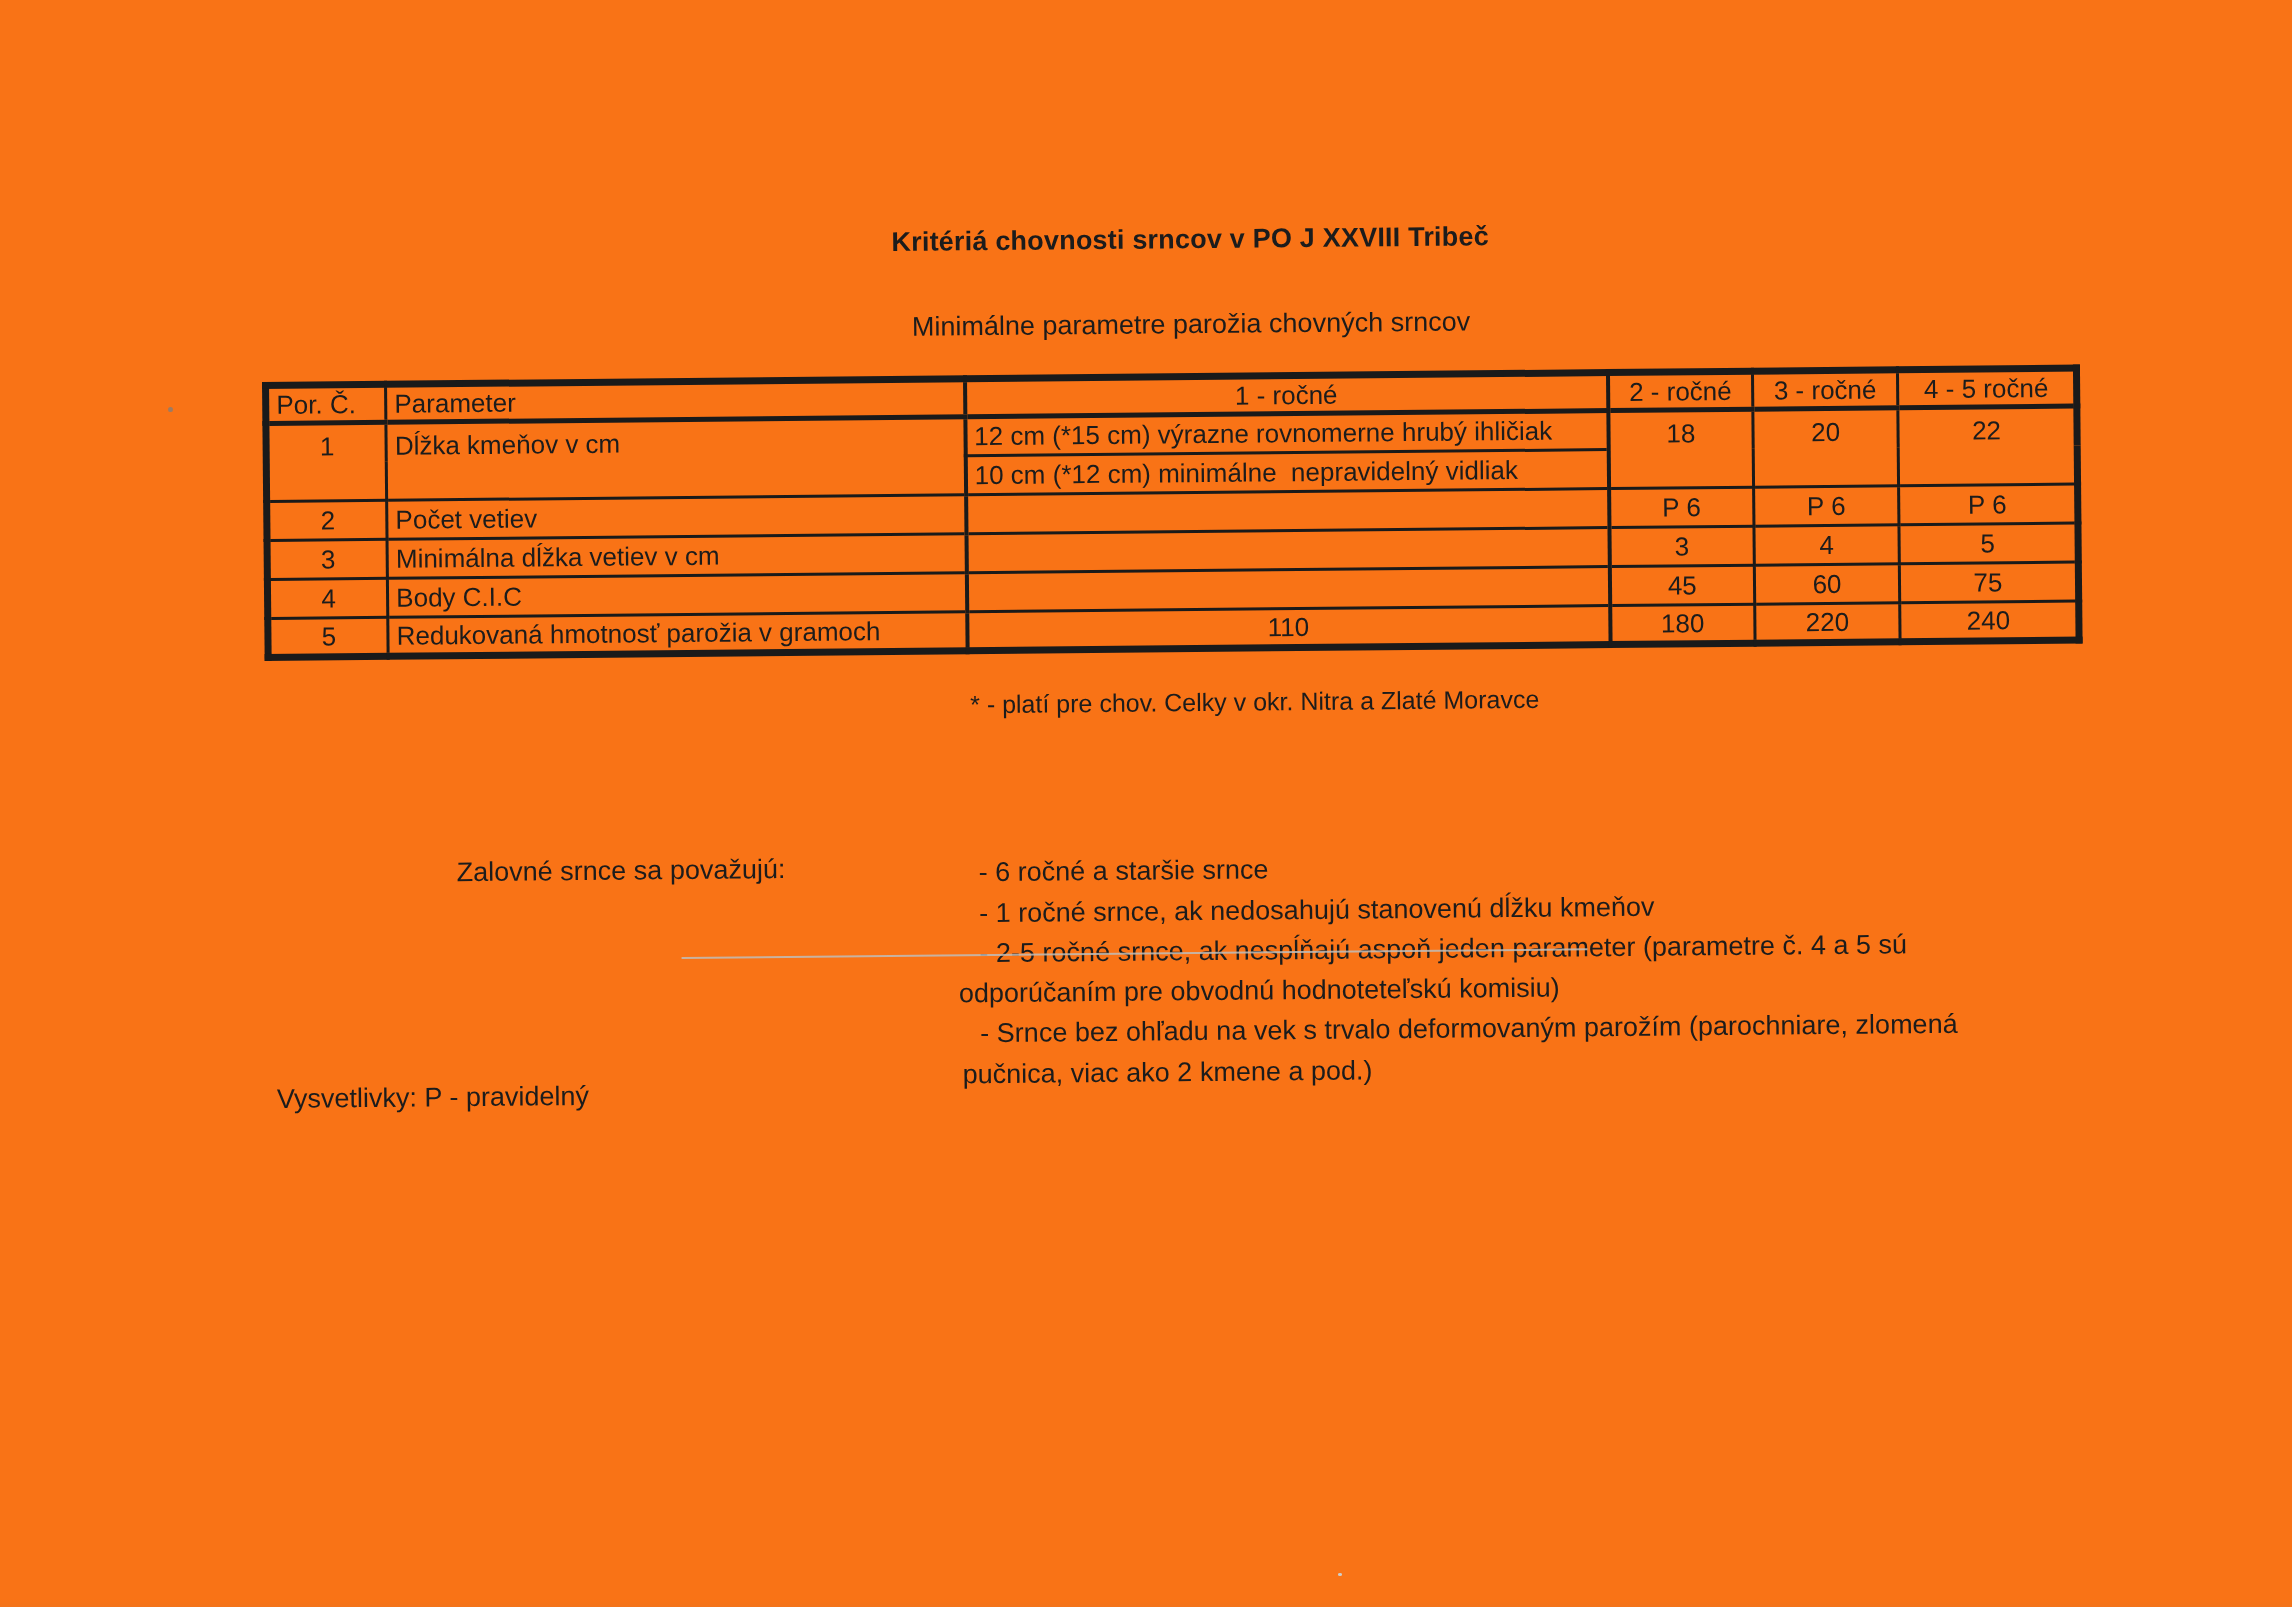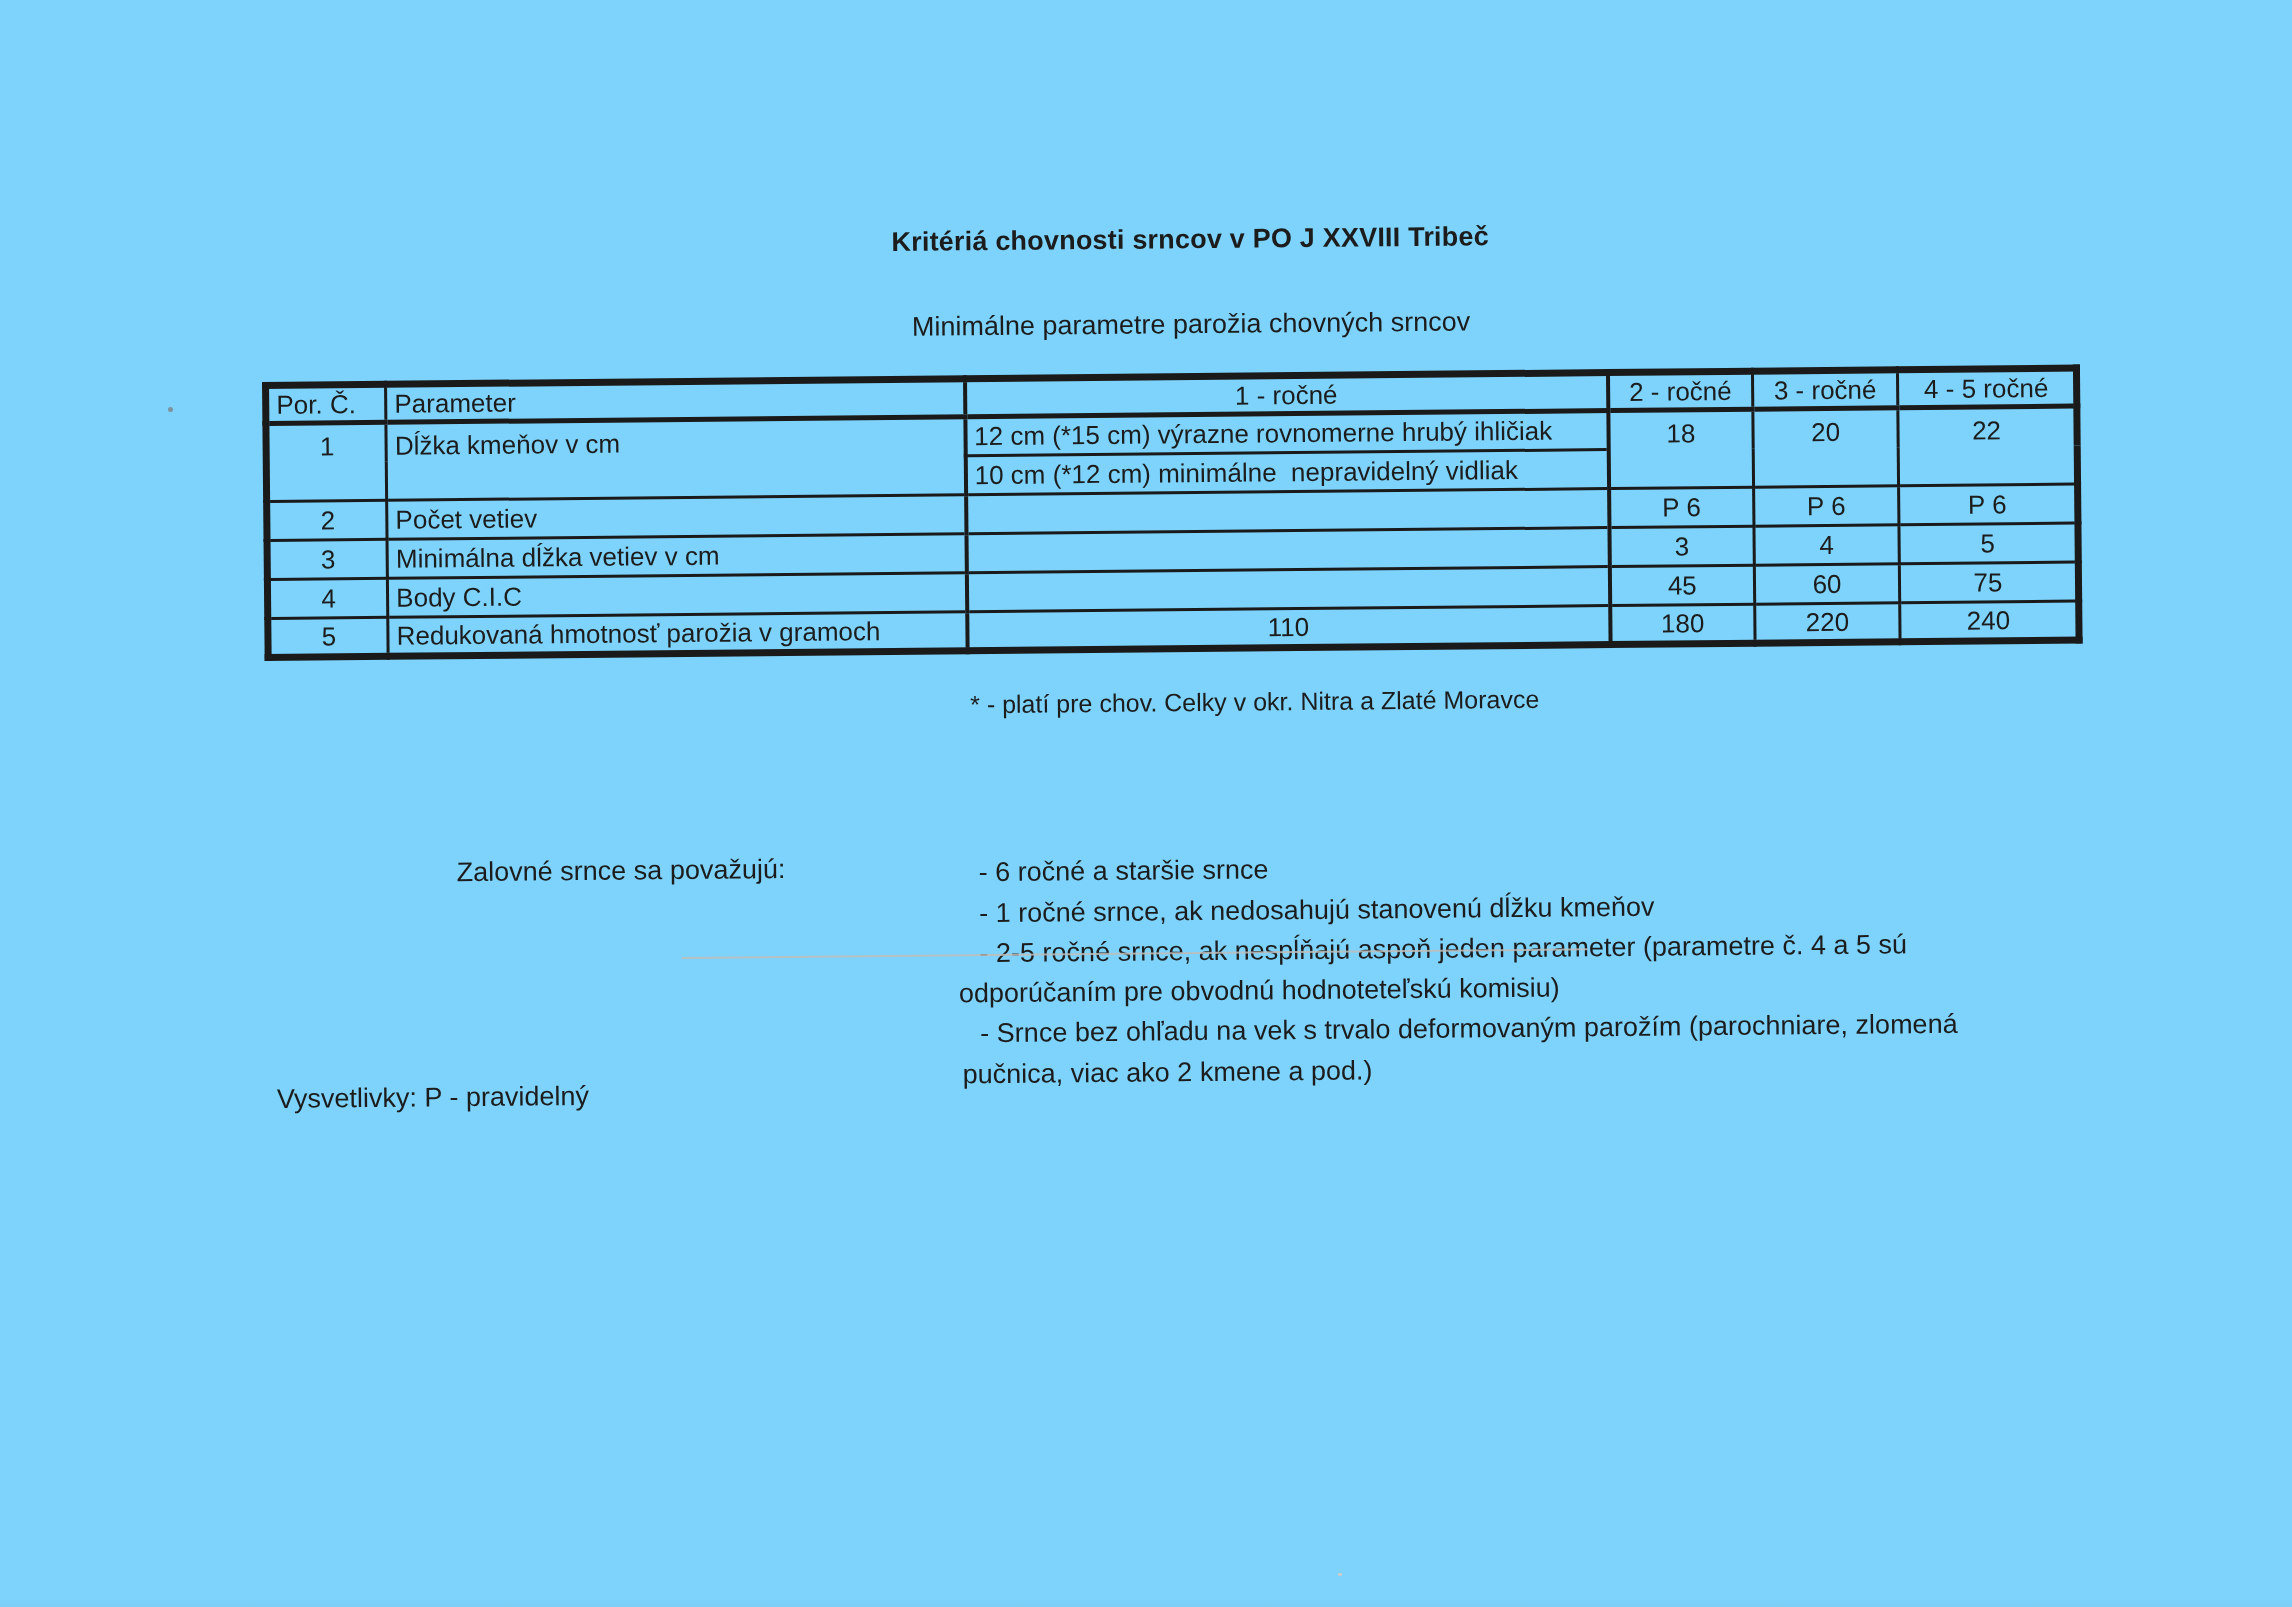--- a/index.html
+++ b/index.html
@@ -3,21 +3,21 @@
 <meta charset="utf-8">
 <style>
   * { margin: 0; padding: 0; box-sizing: border-box; }
   html, body { width: 2293px; height: 1608px; overflow: hidden; }
   body {
     background: #fcfcfb;
     font-family: "Liberation Sans", "DejaVu Sans", sans-serif;
     color: #1c1c1c;
     position: relative;
   }
-  .page { position: absolute; inset: 0; background: #7dd3fc; }
+  .page { position: absolute; inset: 0; background: #f97316; }
   
   .rot {
     position: absolute; inset: 0;
     transform: rotate(-0.55deg);
     transform-origin: 262px 382px;
   }
   .abs { position: absolute; }
 
   .title {
     left: 269px; top: 233px; width: 1845px;

